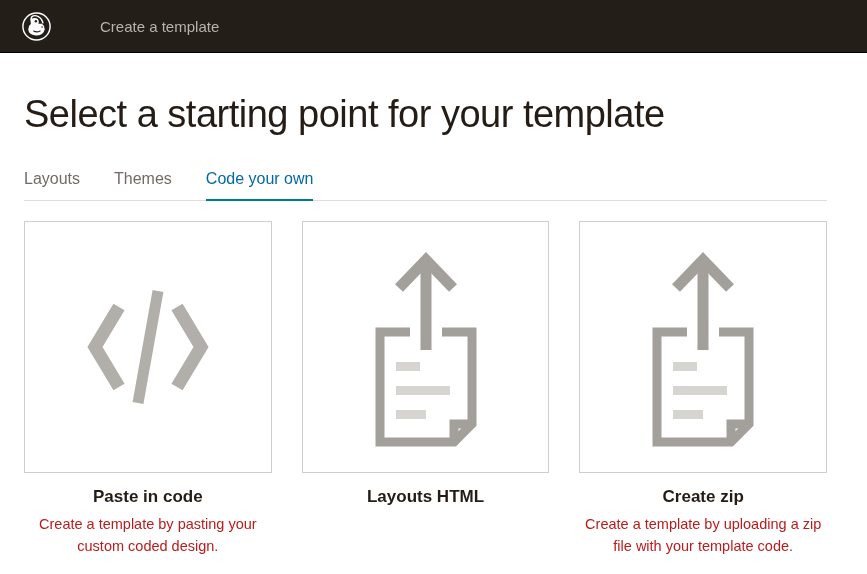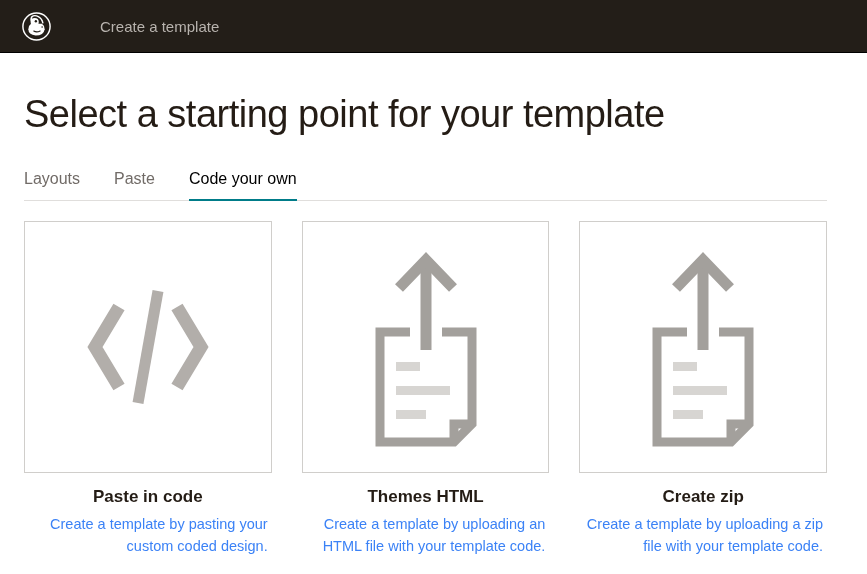--- a/index.html
+++ b/index.html
@@ -57,21 +57,21 @@
       text-align: center;
     }
     .tab {
       padding: 0 0 12px 0;
       font-size: 16px;
       color: #716b67;
       cursor: pointer;
       position: relative;
     }
     .tab.active {
-      color: #000000;
+      color: #0369a1;
     }
     .tab.active::after {
       content: "";
       position: absolute;
       left: 0;
       right: 0;
       bottom: -1px;
       height: 2px;
       background: #007c89;
     }
@@ -95,24 +95,24 @@
       display: block;
     }
     .card-title {
       text-align: center;
       margin-top: 14px;
       font-size: 17px;
       font-weight: 600;
       color: #241c15;
     }
     .card-desc {
-      text-align: right;
+      text-align: center;
       margin-top: 6px;
       font-size: 14.5px;
-      color: #3b82f6;
+      color: #b91c1c;
       line-height: 1.55;
       padding: 0 4px;
     }
   </style>
 </head>
 <body>
 
 <div class="topbar">
   <div class="logo">
     <svg viewBox="0 0 32 32" fill="none">
@@ -127,21 +127,21 @@
     </svg>
   </div>
   <div class="breadcrumb">Create a template</div>
 </div>
 
 <div class="main">
   <h1 class="page-title">Select a starting point for your template</h1>
 
   <div class="tabs">
     <div class="tab">Layouts</div>
-    <div class="tab">Paste</div>
+    <div class="tab">Themes</div>
     <div class="tab active">Code your own</div>
   </div>
 
   <div class="cards">
 
     <div class="card">
       <div class="card-image">
         <span>
           <svg width="190" height="140" viewBox="0 0 190 140">
             <path d="M66 30 L42 70 L66 110" stroke="#b2aeaa" stroke-width="13" fill="none" stroke-linecap="butt" stroke-linejoin="miter"></path>
@@ -161,22 +161,21 @@
             <line x1="70" y1="22" x2="70" y2="108" stroke="#a3a09c" stroke-width="11"></line>
             <polyline points="43,46 70,18 97,46" stroke="#a3a09c" stroke-width="11" fill="none" stroke-linejoin="miter"></polyline>
             <polyline points="54,90 24,90 24,200 98,200 116,182 116,90 86,90" stroke="#a3a09c" stroke-width="9" fill="none" stroke-linejoin="miter"></polyline>
             <polyline points="98,200 98,182 116,182" stroke="#a3a09c" stroke-width="9" fill="none"></polyline>
             <rect x="40" y="120" width="24" height="9" fill="#d7d5d2"></rect>
             <rect x="40" y="144" width="54" height="9" fill="#d7d5d2"></rect>
             <rect x="40" y="168" width="30" height="9" fill="#d7d5d2"></rect>
           </svg>
         </span>
       </div>
-      <div class="card-title">Themes HTML</div>
-      <div class="card-desc">Create a template by uploading an HTML file with your template code.</div>
+      <div class="card-title">Layouts HTML</div>
     </div>
 
     <div class="card">
       <div class="card-image">
         <span>
           <svg width="140" height="210" viewBox="0 0 140 210">
             <line x1="70" y1="22" x2="70" y2="108" stroke="#a3a09c" stroke-width="11"></line>
             <polyline points="43,46 70,18 97,46" stroke="#a3a09c" stroke-width="11" fill="none" stroke-linejoin="miter"></polyline>
             <polyline points="54,90 24,90 24,200 98,200 116,182 116,90 86,90" stroke="#a3a09c" stroke-width="9" fill="none" stroke-linejoin="miter"></polyline>
             <polyline points="98,200 98,182 116,182" stroke="#a3a09c" stroke-width="9" fill="none"></polyline>

